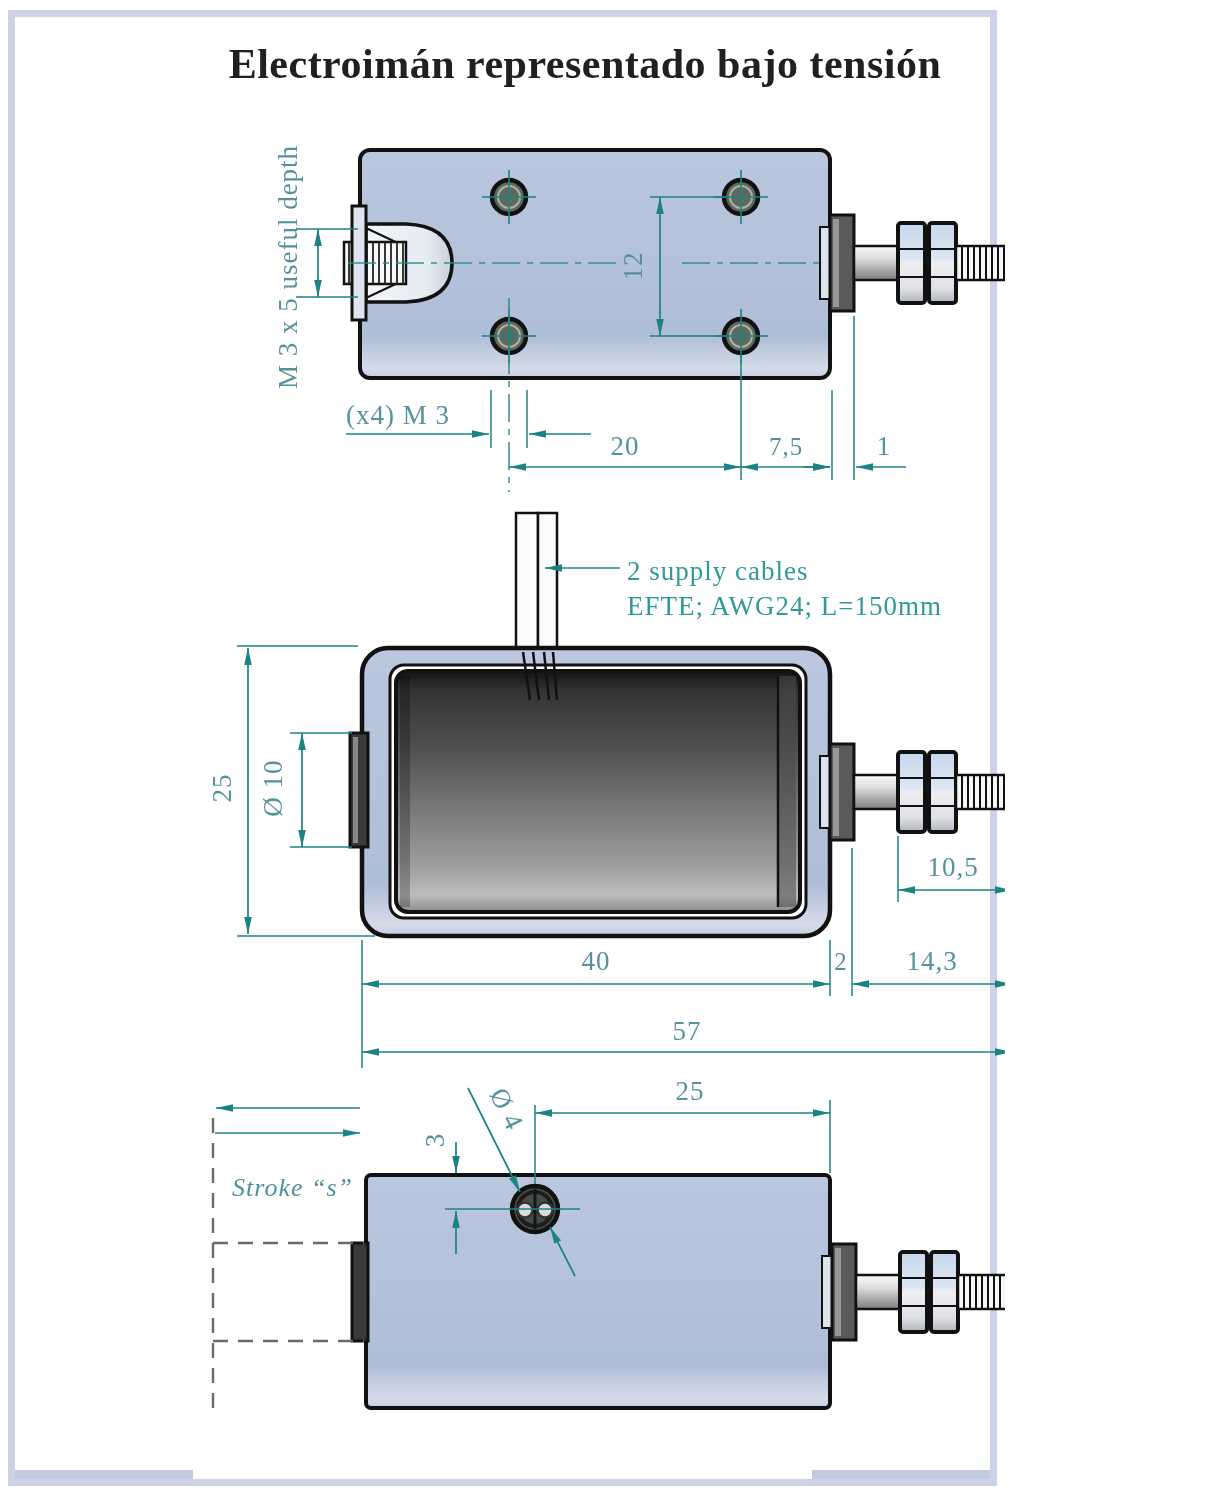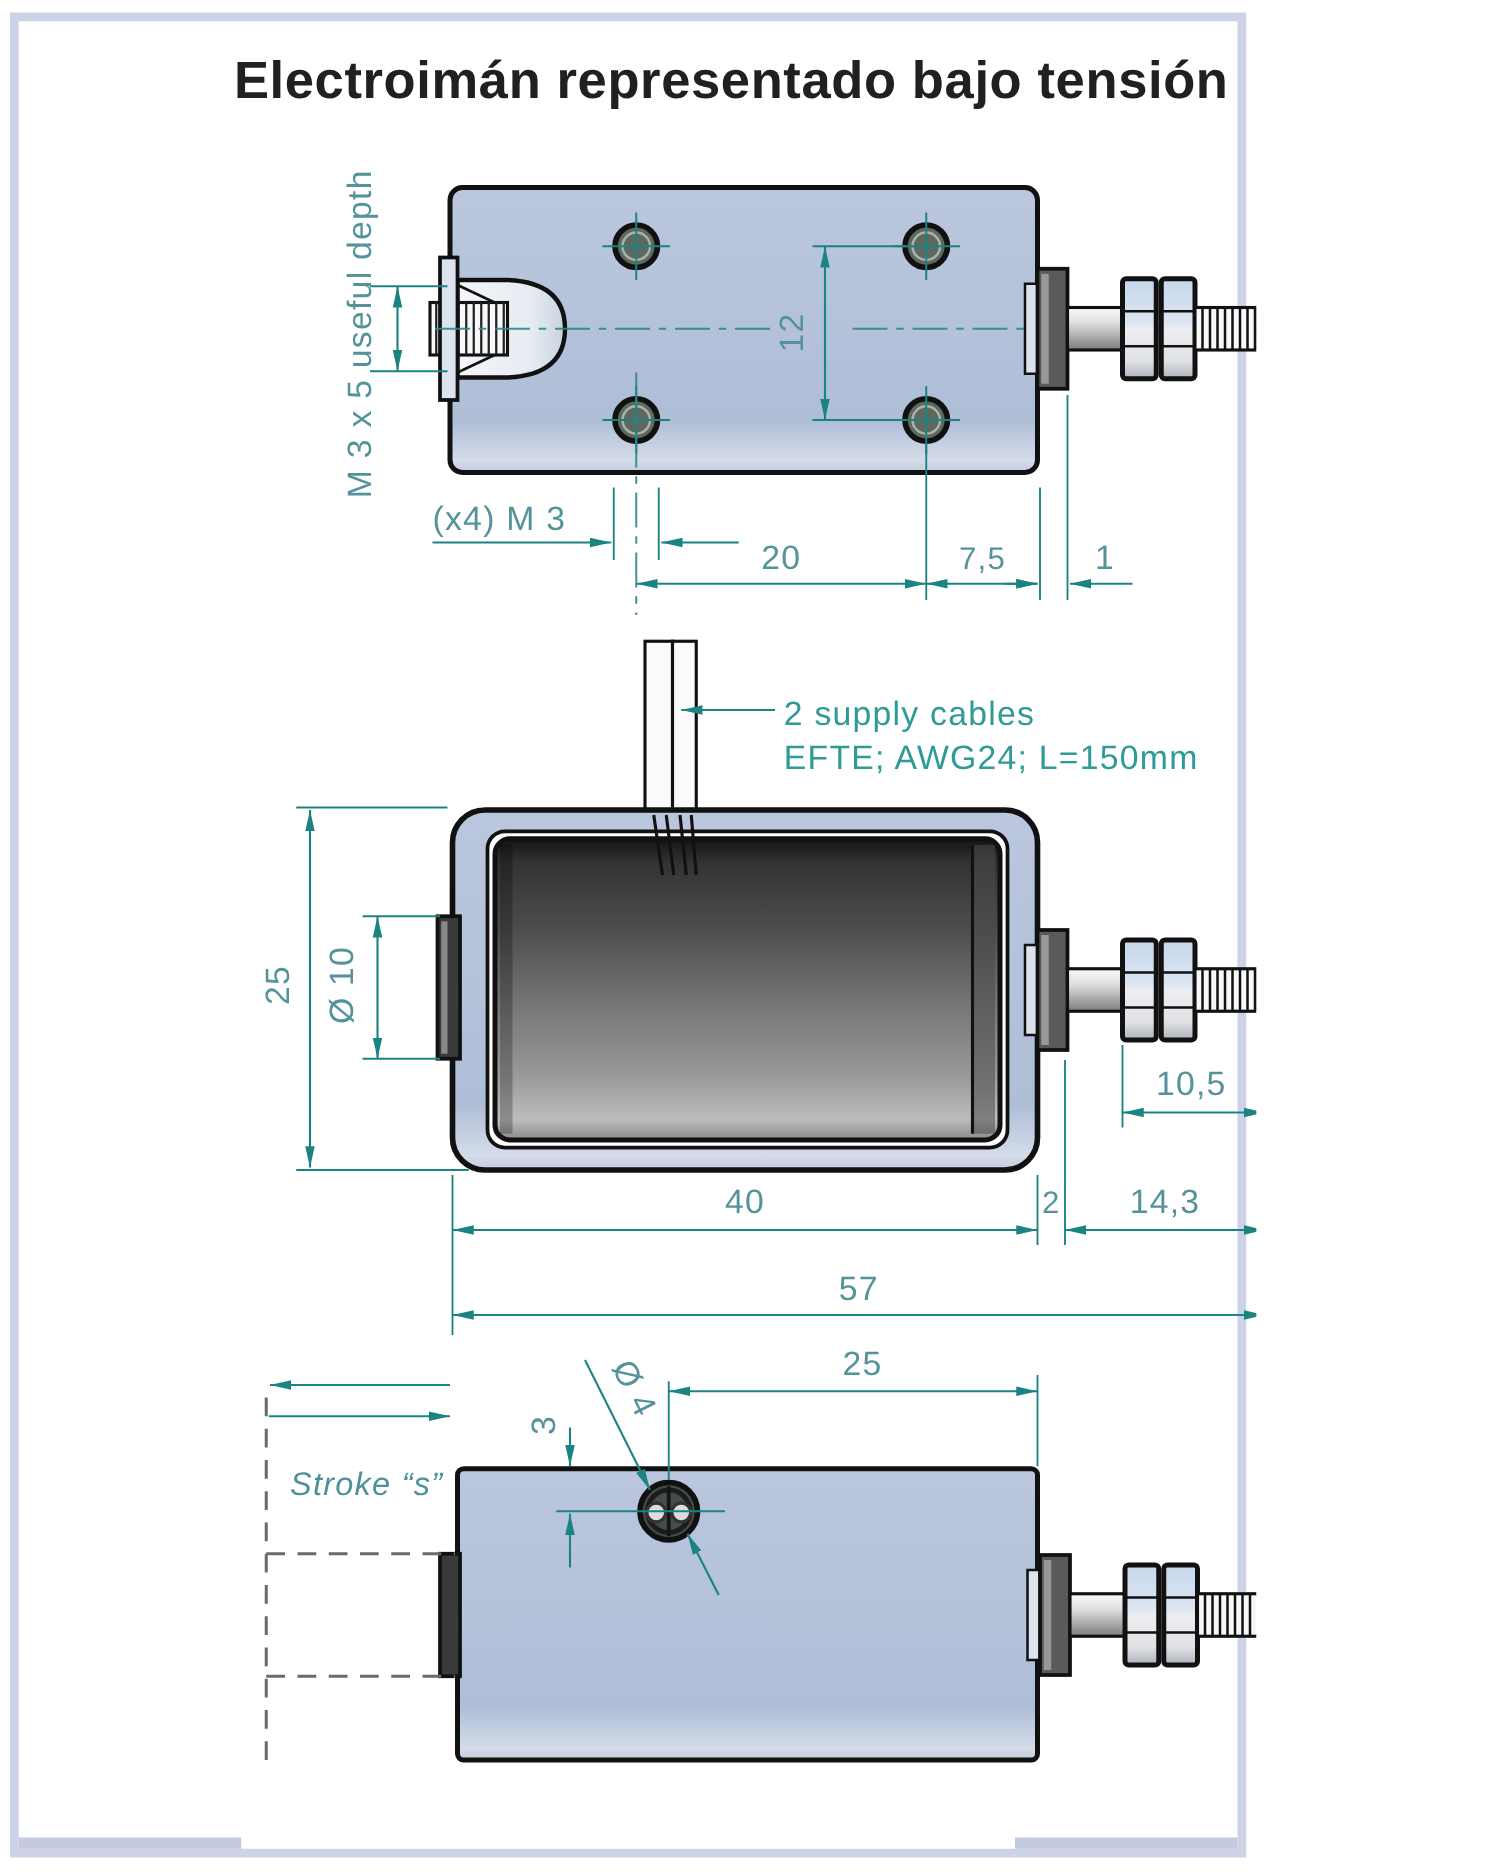--- a/index.html
+++ b/index.html
@@ -1,17 +1,17 @@
 <!DOCTYPE html>
 <html><head>
 <meta charset="utf-8">
 <style>
   html,body{margin:0;padding:0;background:#ffffff;}
   #page{position:relative;width:1005px;height:1500px;background:#ffffff;overflow:hidden;
-        font-family:Liberation Sans, sans-serif;}
+        font-family:Liberation Serif, serif;}
   .frame{position:absolute;left:8px;top:10px;right:8px;bottom:14px;
          border:7px solid #cdd3e7;}
   .corner-tab{position:absolute;height:9px;width:178px;background:#c2cbe1;}
   .corner-tab.left{left:15px;bottom:21px;}
   .corner-tab.right{right:15px;bottom:21px;}
   svg{position:absolute;left:0;top:0;}
   .title{font-size:42px;font-weight:bold;fill:#202020;letter-spacing:0.5px;}
   .dim-line{stroke:#1c8383;stroke-width:1.7;fill:none;}
   .ext{stroke:#1c8383;stroke-width:1.5;fill:none;}
   .cline{stroke:#2a8888;stroke-width:1.6;fill:none;stroke-dasharray:28 7 6 7;opacity:.9;}

